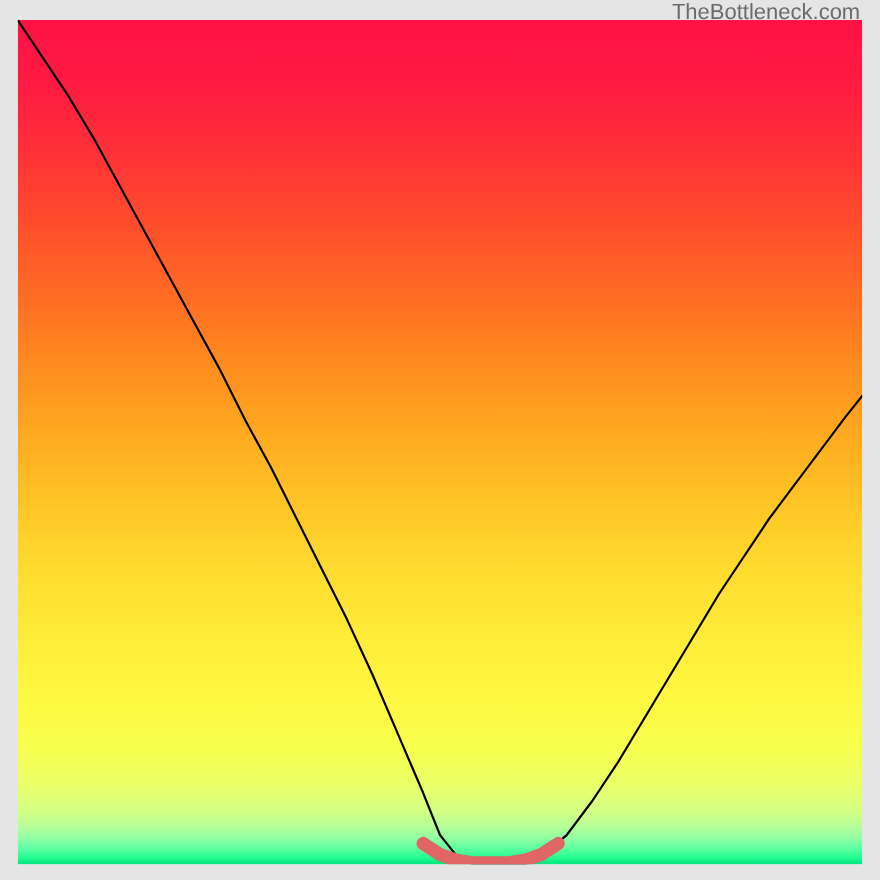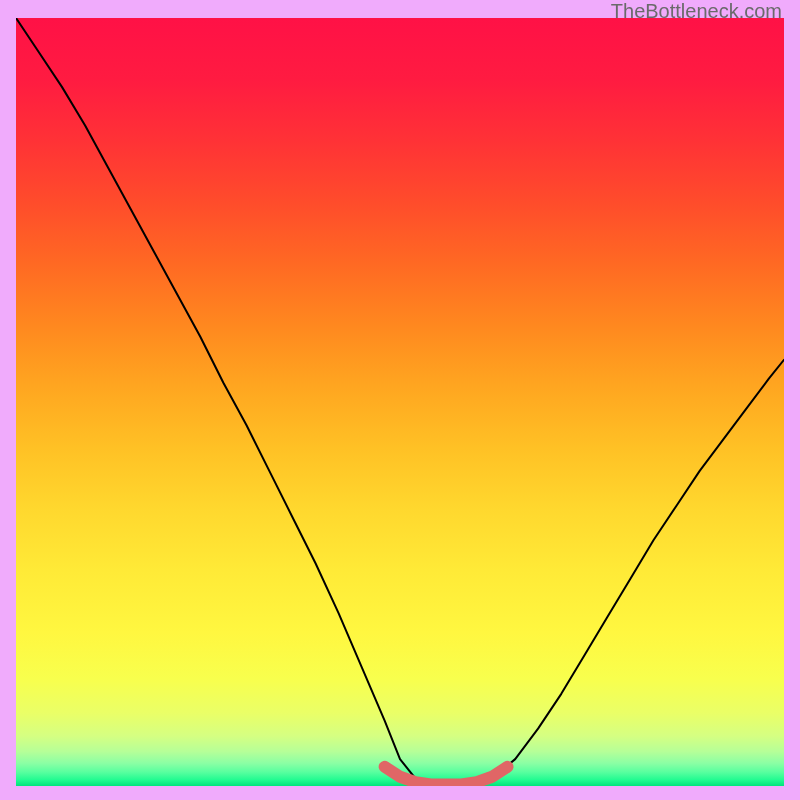--- a/index.html
+++ b/index.html
@@ -7,21 +7,21 @@
     padding: 0;
     width: 800px;
     height: 800px;
     background: #000;
     overflow: hidden;
   }
   .frame {
     position: relative;
     width: 800px;
     height: 800px;
-    background: #f0abfc;
+    background: #e5e5e5;
   }
   .plot {
     position: absolute;
     left: 16px;
     top: 18px;
     width: 768px;
     height: 768px;
     overflow: hidden;
   }
   .plot svg {

